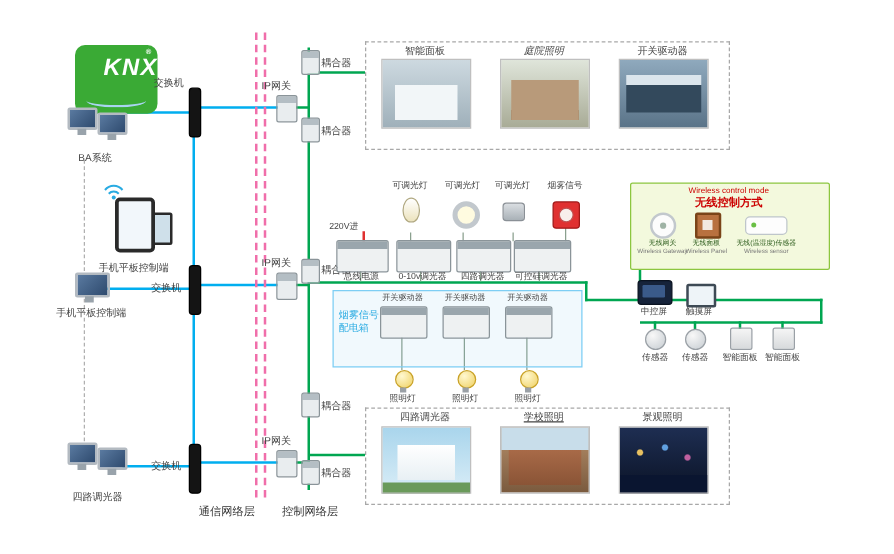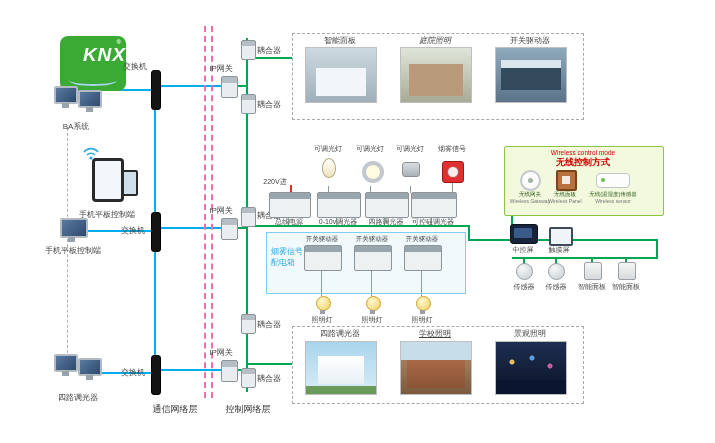--- a/index.html
+++ b/index.html
@@ -131,21 +131,21 @@
   <div class="stub" style="left:336px;top:216px;height:9px;"></div>
   <div class="stub" style="left:384px;top:216px;height:9px;"></div>
   <div class="stub" style="left:431px;top:216px;height:9px;"></div>
   <div class="stub" style="left:321px;top:270px;height:26px;"></div>
   <div class="stub" style="left:371px;top:270px;height:26px;"></div>
   <div class="stub" style="left:421px;top:270px;height:26px;"></div>
   <div class="vl red" style="left:290px;top:185px;height:8px;"></div>
 
   <div class="pinkline" style="left:204px;top:26px;height:372px;"></div>
   <div class="pinkline" style="left:211px;top:26px;height:372px;"></div>
-  <div class="layerlbl" style="left:146px;top:403px;width:58px;">通信网络层</div>
+  <div class="layerlbl" style="left:146px;top:403px;width:58px;text-align:right;">通信网络层</div>
   <div class="layerlbl" style="left:219px;top:403px;width:58px;">控制网络层</div>
 
   <div class="knx">
     <span>KNX</span>
     <span class="knx-reg">®</span>
     <div class="knx-arc"></div>
   </div>
 
   <div class="mon" style="left:54px;top:86px;"></div>
   <div class="mon" style="left:78px;top:90px;"></div>

